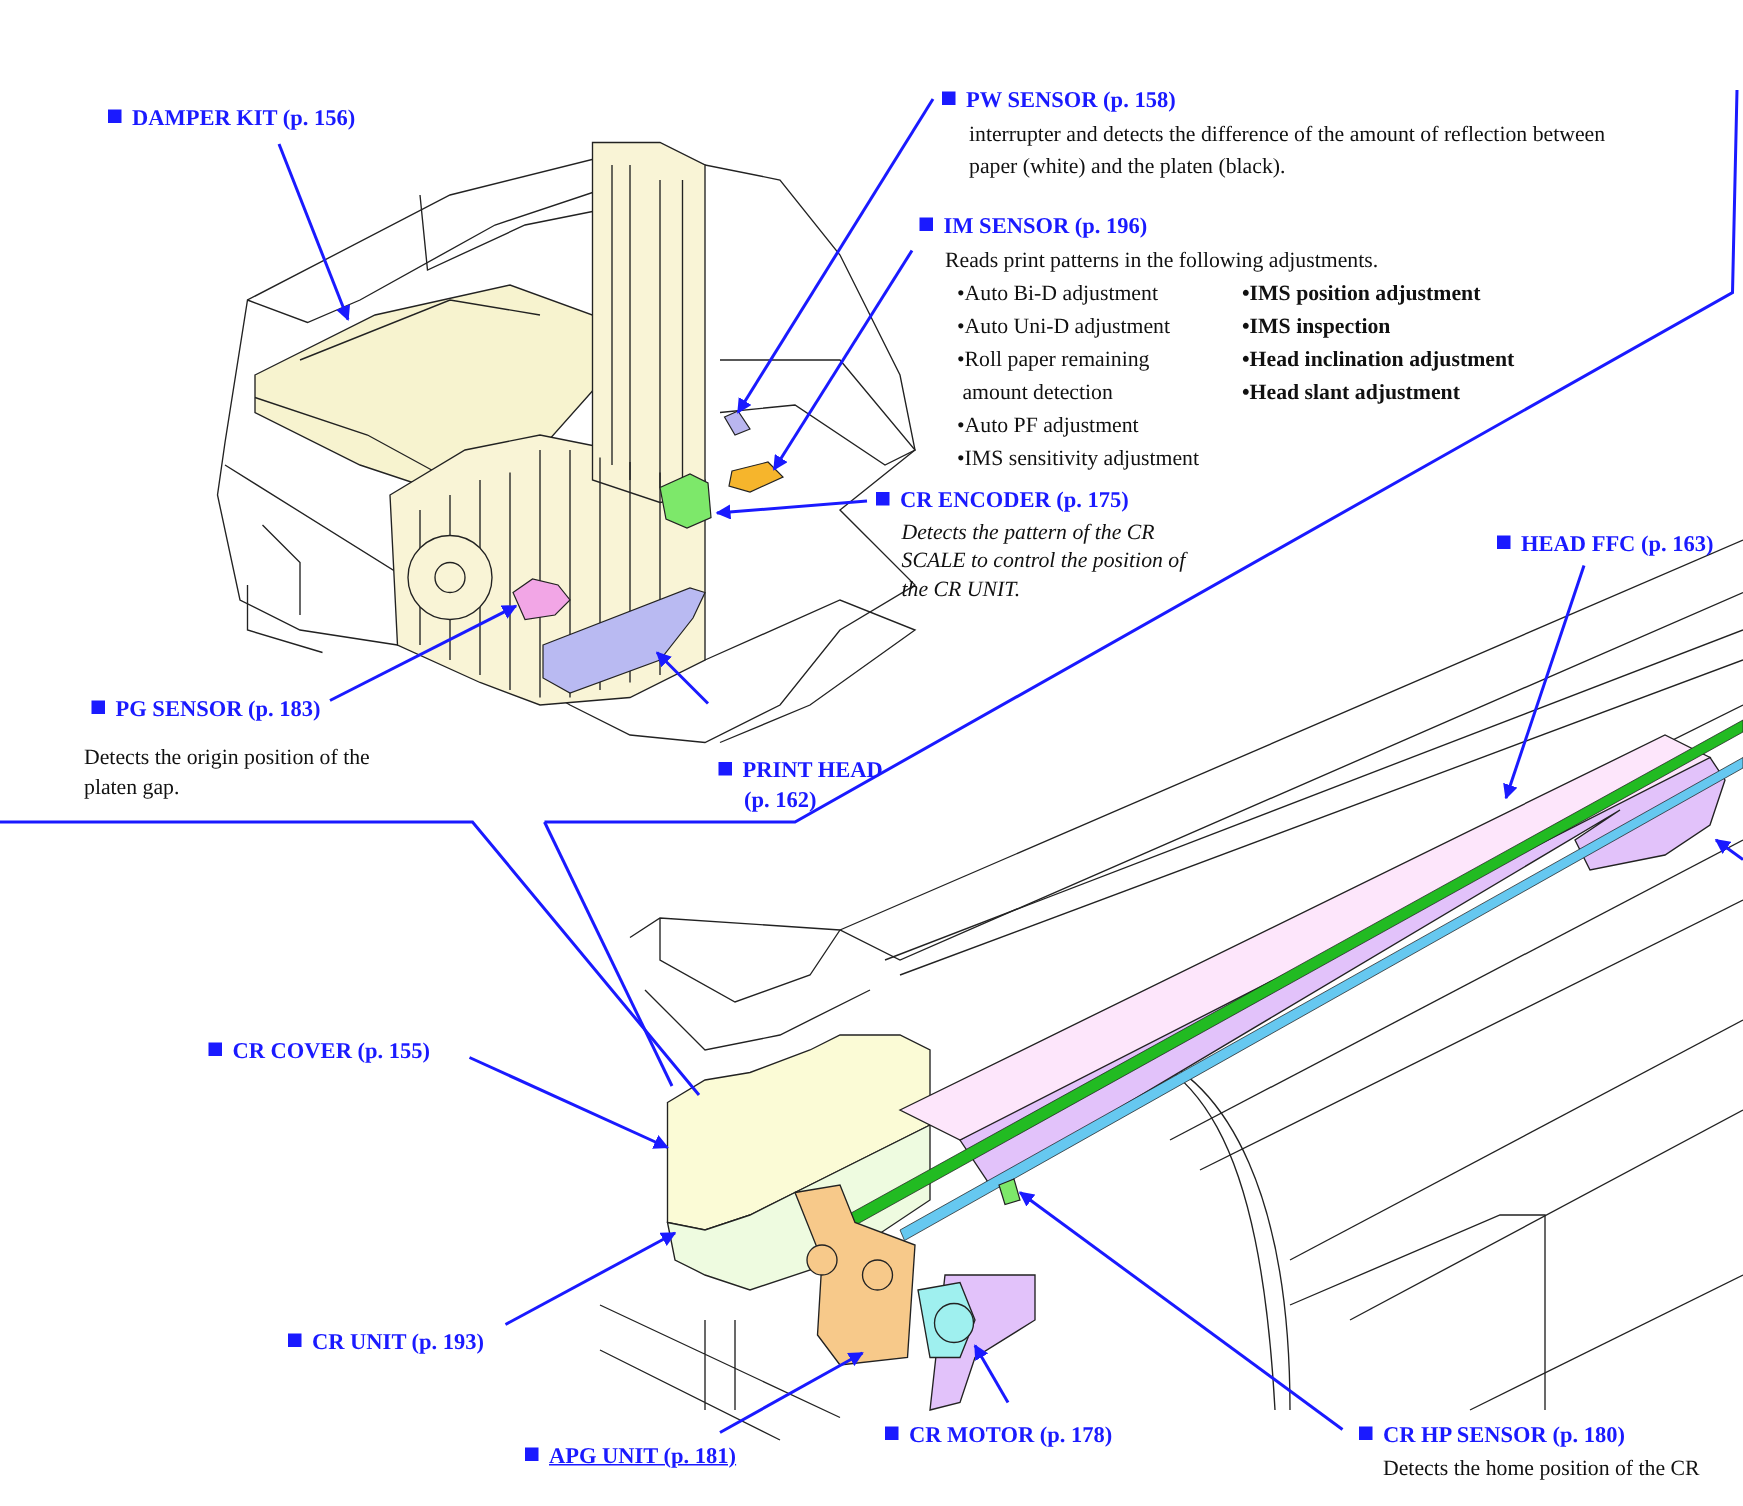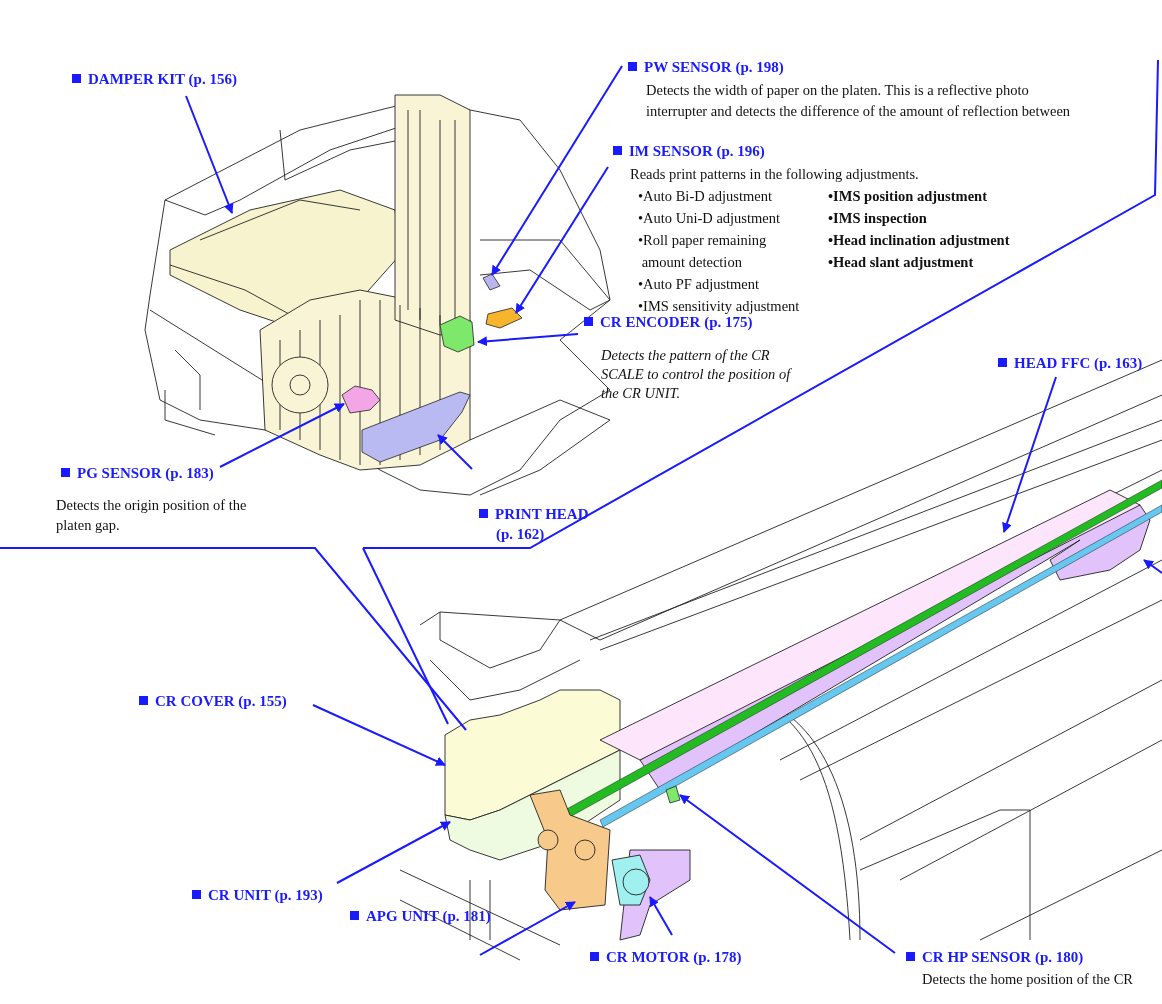--- a/index.html
+++ b/index.html
@@ -104,25 +104,25 @@
     <line x1="672" y1="935" x2="650" y2="897" marker-end="url(#ah)"></line>
     <line x1="895" y1="953" x2="680" y2="795" marker-end="url(#ah)"></line>
   </g>
 </svg>
 
 <div class="lbl" style="left:72px; top:70px;text-align:right;">
   <span class="sq"></span><span>DAMPER KIT (p. 156)</span>
 </div>
 
 <div class="lbl" style="left:628px; top:58px;">
-  <span class="sq"></span><span>PW SENSOR (p. 198)</span>
+  <span class="sq"></span><span>PW SENSOR (p. 158)</span>
 </div>
 <div class="desc" style="left:646px; top:80px;">
-  <div>Detects the width of paper on the platen. This is a reflective photo</div>
   <div>interrupter and detects the difference of the amount of reflection between</div>
+  <div>paper (white) and the platen (black).</div>
 </div>
 
 <div class="lbl" style="left:613px; top:142px;">
   <span class="sq"></span><span>IM SENSOR (p. 196)</span>
 </div>
 <div class="desc" style="left:630px; top:164px;">Reads print patterns in the following adjustments.</div>
 <div class="bul" style="left:638px; top:185px;">
   <div>•Auto Bi-D adjustment</div>
   <div>•Auto Uni-D adjustment</div>
   <div>•Roll paper remaining</div>
@@ -130,21 +130,21 @@
   <div>•Auto PF adjustment</div>
   <div>•IMS sensitivity adjustment</div>
 </div>
 <div class="bul" style="left:828px; top:185px;font-weight:bold;">
   <div>•IMS position adjustment</div>
   <div>•IMS inspection</div>
   <div>•Head inclination adjustment</div>
   <div>•Head slant adjustment</div>
 </div>
 
-<div class="lbl" style="left:584px; top:313px;">
+<div class="lbl" style="left:584px; top:325px;">
   <span class="sq"></span><span>CR ENCODER (p. 175)</span>
 </div>
 <div class="desc" style="left:601px; top:346px; line-height:19px;font-style:italic;">
   <div>Detects the pattern of the CR</div>
   <div>SCALE to control the position of</div>
   <div>the CR UNIT.</div>
 </div>
 
 <div class="lbl" style="left:998px; top:354px;">
   <span class="sq"></span><span>HEAD FFC (p. 163)</span>
@@ -164,21 +164,21 @@
 </div>
 
 <div class="lbl" style="left:139px; top:692px;">
   <span class="sq"></span><span>CR COVER (p. 155)</span>
 </div>
 
 <div class="lbl" style="left:192px; top:886px;">
   <span class="sq"></span><span>CR UNIT (p. 193)</span>
 </div>
 
-<div class="lbl" style="left:350px; top:907px;">
+<div class="lbl" style="left:350px; top:962px;text-decoration:underline;">
   <span class="sq"></span><span>APG UNIT (p. 181)</span>
 </div>
 
 <div class="lbl" style="left:590px; top:948px;">
   <span class="sq"></span><span>CR MOTOR (p. 178)</span>
 </div>
 <div class="desc" style="left:607px; top:1025px;">The motor to drive the CR UNIT.</div>
 
 <div class="lbl" style="left:906px; top:948px;">
   <span class="sq"></span><span>CR HP SENSOR (p. 180)</span>

